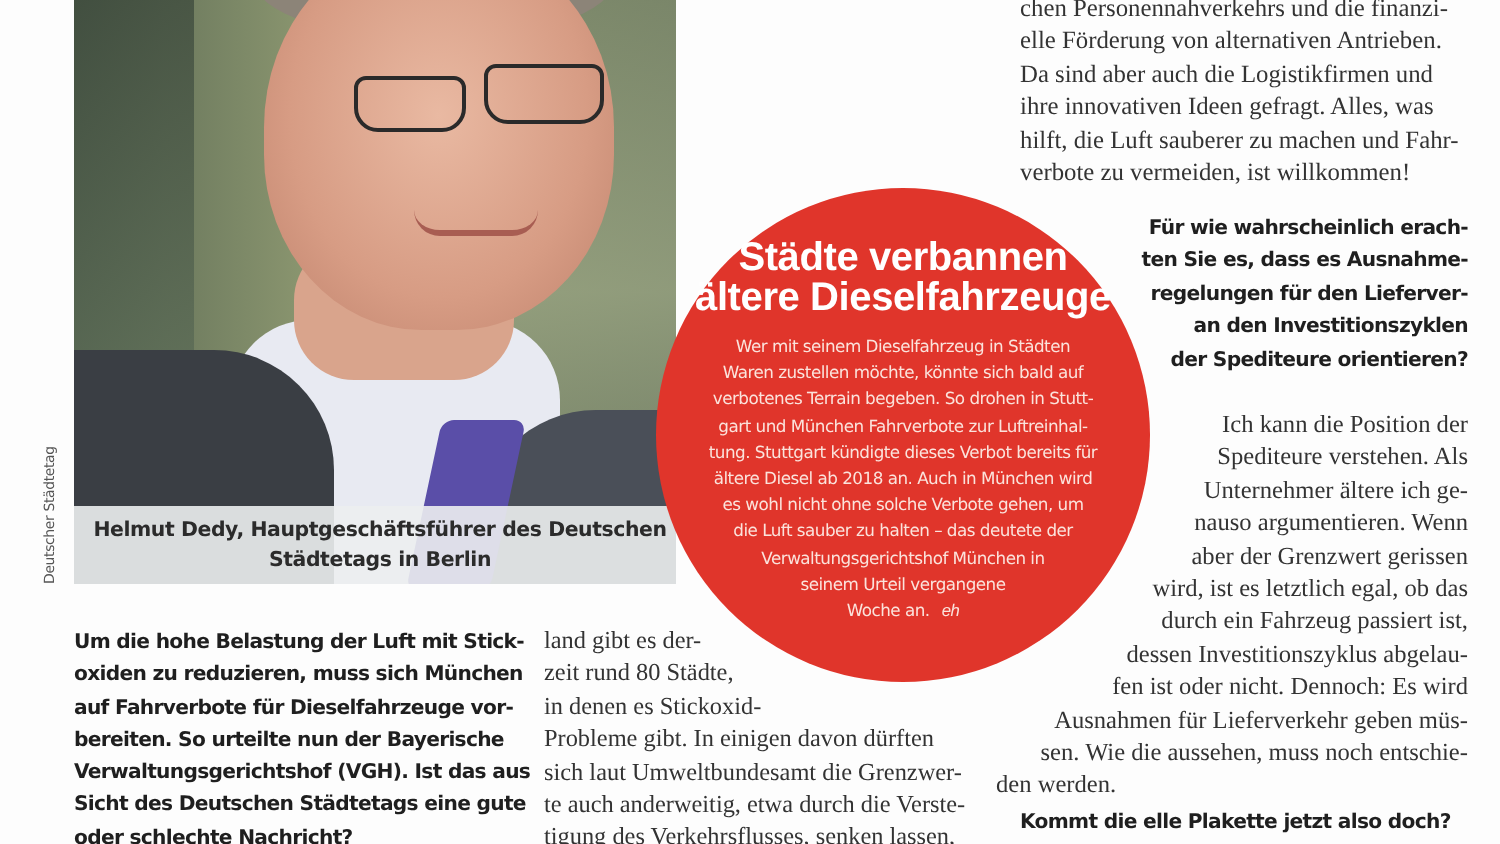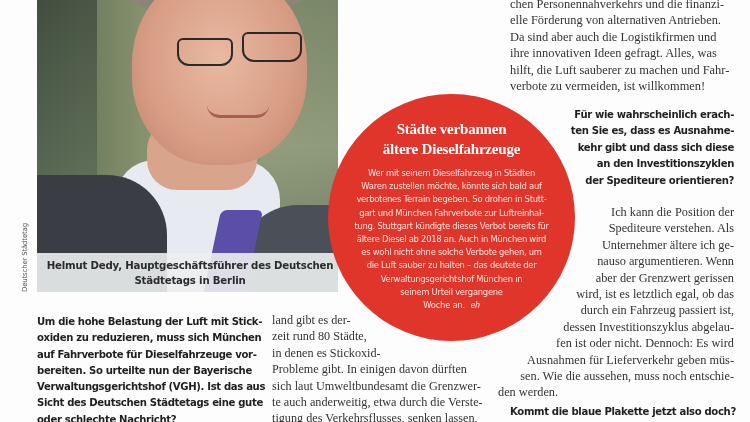--- a/index.html
+++ b/index.html
@@ -68,21 +68,21 @@
   .q3 {
     position:absolute; left:510px; top:404px;
     font-family:"DejaVu Sans", sans-serif; font-weight:bold; font-size:10.1px; line-height:16px; color:#1f1f1f; letter-spacing:-0.35px; white-space:nowrap;
   }
   .circle {
     position:absolute; left:328px; top:94px; width:247px; height:247px; border-radius:50%;
     background:#e0352b;
   }
   .circle-title {
     position:absolute; left:328px; top:119px; width:247px; text-align:center;
-    font-family:Liberation Serif, serif; font-weight:bold; font-size:15px; line-height:20px; color:#fff; letter-spacing:-0.2px;
+    font-family:Liberation Sans, sans-serif; font-weight:bold; font-size:20px; line-height:20px; color:#fff; letter-spacing:-0.2px;
   }
   .circle-title span { display:block; }
   .circle-body {
     position:absolute; left:328px; top:167px; width:247px; text-align:center;
     font-family:"DejaVu Sans", sans-serif; font-size:8.4px; line-height:13.2px; color:#fbe3dc; letter-spacing:-0.25px;
   }
   .circle-body span { display:block; white-space:nowrap; }
   .initials { font-family:Liberation Sans, sans-serif; font-style:italic; margin-left:6px; }
 </style>
 </head>
@@ -134,41 +134,41 @@
   <span>elle Förderung von alternativen Antrieben.</span>
   <span>Da sind aber auch die Logistikfirmen und</span>
   <span>ihre innovativen Ideen gefragt. Alles, was</span>
   <span>hilft, die Luft sauberer zu machen und Fahr-</span>
   <span>verbote zu vermeiden, ist willkommen!</span>
 </div>
 
 <div class="q2">
   <span>Für wie wahrscheinlich erach-</span>
   <span>ten Sie es, dass es Ausnahme-</span>
-  <span>kehr gibt und dass sich diese</span>
+  <span>regelungen für den Lieferver-</span>
   <span>an den Investitionszyklen</span>
   <span>der Spediteure orientieren?</span>
 </div>
 
 <div class="a2">
   <span>Ich kann die Position der</span>
   <span>Spediteure verstehen. Als</span>
   <span>Unternehmer ältere ich ge-</span>
   <span>nauso argumentieren. Wenn</span>
   <span>aber der Grenzwert gerissen</span>
   <span>wird, ist es letztlich egal, ob das</span>
   <span>durch ein Fahrzeug passiert ist,</span>
   <span>dessen Investitionszyklus abgelau-</span>
   <span>fen ist oder nicht. Dennoch: Es wird</span>
   <span>Ausnahmen für Lieferverkehr geben müs-</span>
   <span>sen. Wie die aussehen, muss noch entschie-</span>
   <span class="left" style="text-align:left;padding-left:34px">den werden.</span>
 </div>
 
-<div class="q3">Kommt die blaue Plakette jetzt also doch?</div>
+<div class="q3">Kommt die elle Plakette jetzt also doch?</div>
 
 <div class="circle"></div>
 <div class="circle-title">
   <span>Städte verbannen</span>
   <span>ältere Dieselfahrzeuge</span>
 </div>
 <div class="circle-body">
   <span>Wer mit seinem Dieselfahrzeug in Städten</span>
   <span>Waren zustellen möchte, könnte sich bald auf</span>
   <span>verbotenes Terrain begeben. So drohen in Stutt-</span>

